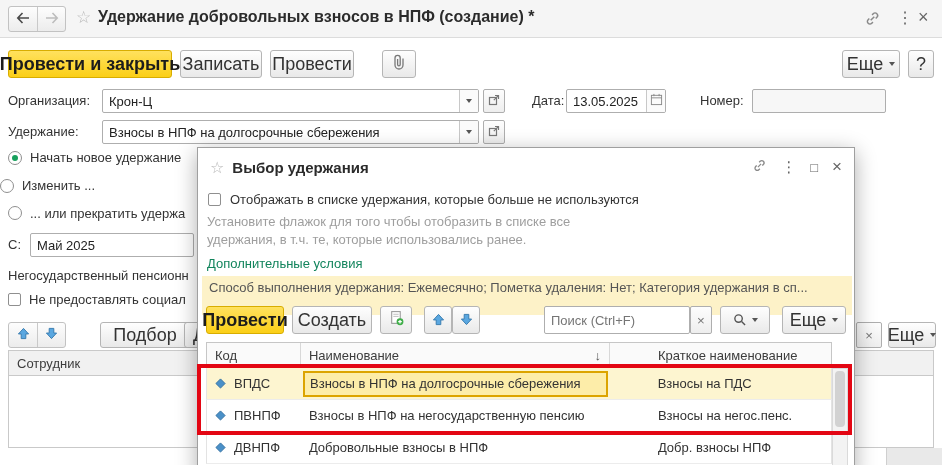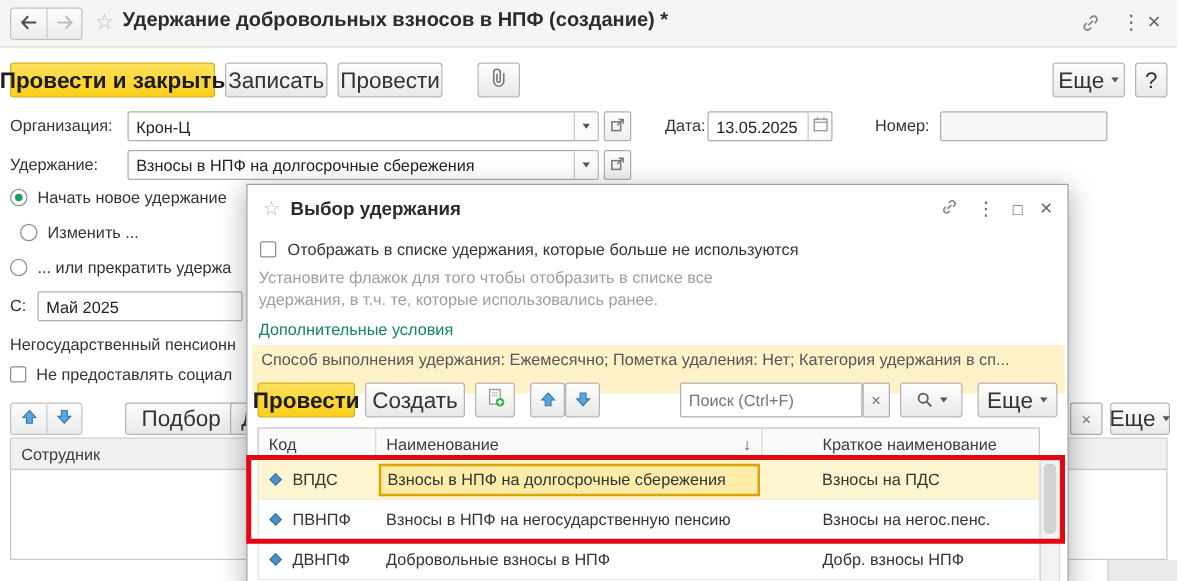--- a/index.html
+++ b/index.html
@@ -163,25 +163,25 @@
           <rect x="1.5" y="3.5" width="7" height="7"></rect>
           <path d="M5.8 6.2 L10.3 1.7 M7 1.5 h3.5 v3.5"></path>
         </svg>
     </span>
   </button>
 
   <div class="abs" style="left:8px; top:150px; display:flex; gap:8px; align-items:center;">
     <span class="radio sel"></span>
     <span class="lbl">Начать новое удержание</span>
   </div>
-  <div class="abs" style="left:16px; top:178px; display:flex; gap:8px; align-items:center;">
+  <div class="abs" style="left:0; top:178px; display:flex; gap:8px; align-items:center;">
     <span class="radio"></span>
     <span class="lbl">Изменить ...</span>
   </div>
-  <div class="abs" style="left:8px; top:206px; display:flex; gap:8px; align-items:center;">
+  <div class="abs" style="left:8px; top:206px; display:flex; gap:8px; align-items:flex-start;">
     <span class="radio"></span>
     <span class="lbl">... или прекратить удержа</span>
   </div>
 
   <span class="abs lbl" style="left:8px; top:237px;">С:</span>
   <div class="abs field" style="left:30px; top:233px; width:164px;">
     <input value="Май 2025" style="">
   </div>
 
   <span class="abs lbl" style="left:8px; top:268px;">Негосударственный пенсионн</span>

